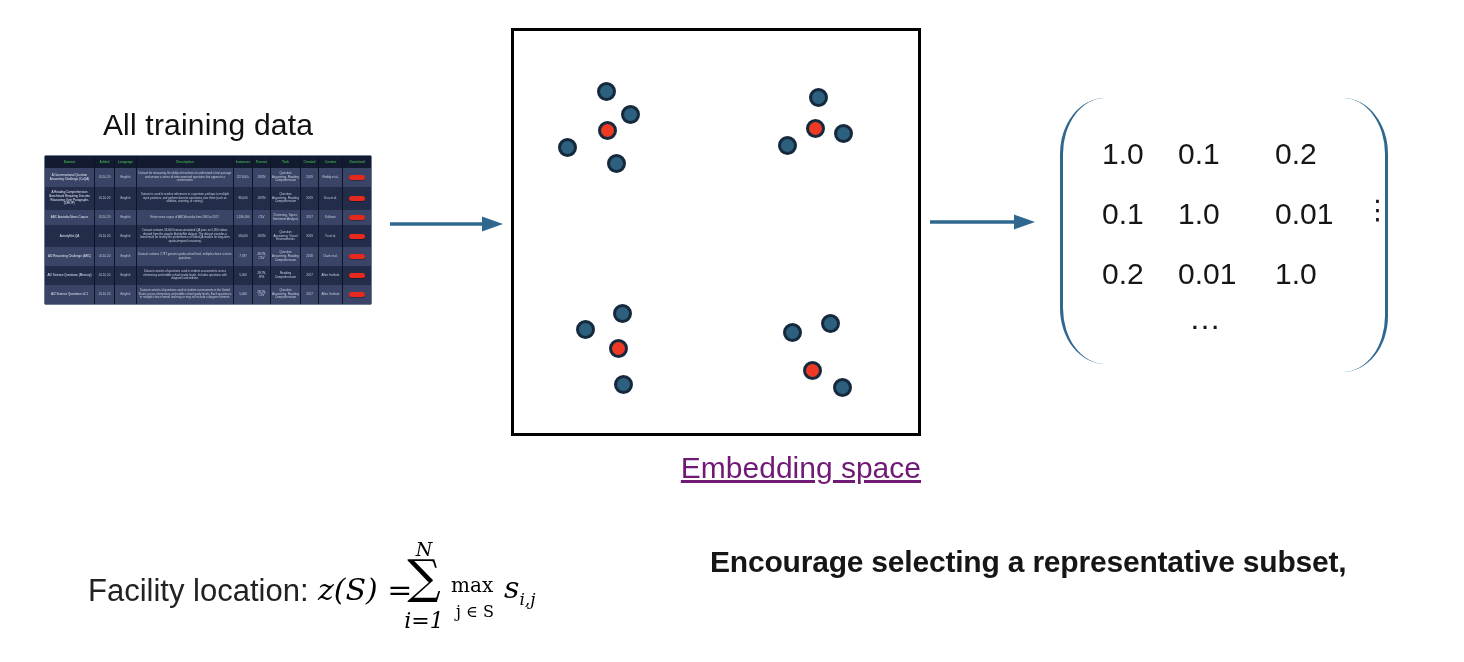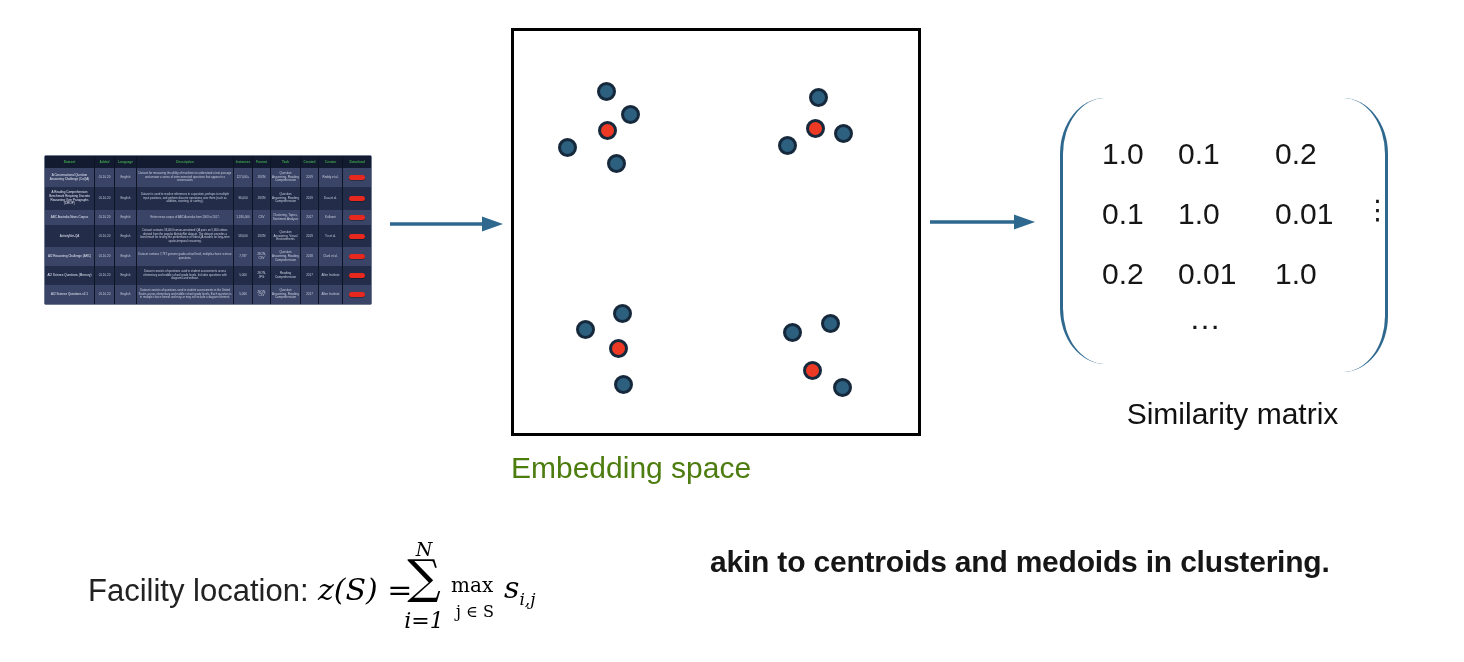--- a/index.html
+++ b/index.html
@@ -51,21 +51,21 @@
     border:3px solid #000; background:#fff;
   }
   .dot {
     position:absolute; width:19px; height:19px; border-radius:50%;
     border:3px solid #16293c;
   }
   .dot.blue { background:#2d5f7e; }
   .dot.red  { background:#ee3a24; }
   .ebox-label {
     position:absolute; left:511px; top:451px; width:410px;
-    font-size:30px; text-align:left; color:#4d7c0f;
+    font-size:30px; text-align:right; color:#701a75;text-decoration:underline;
   }
   
   .paren { position:absolute; width:45px; }
   .paren-left {
     left:1060px; top:98px; height:266px;
     border-left:3.5px solid #2e688f;
     border-top-left-radius:45px 56px; border-bottom-left-radius:45px 56px;
   }
   .paren-right {
     left:1343px; top:98px; height:274px;
@@ -109,20 +109,21 @@
     position:absolute; left:710px; top:542px; width:660px;
     font-size:30px; font-weight:bold; line-height:39px; color:#161616;
     letter-spacing:-0.2px;
   }
 </style>
 </head>
 <body>
 
 <div class="slide">
 
+  <div class="lt-title">All training data</div>
 
   <div class="dtable">
     <div class="thead">
 
         <div class="th">Dataset</div>
 
         <div class="th">Added</div>
 
         <div class="th">Language</div>
 
@@ -289,30 +290,29 @@
     <div class="mcell">0.2</div>
     <div class="mcell">0.1</div>
     <div class="mcell">1.0</div>
     <div class="mcell">0.01</div>
     <div class="mcell">0.2</div>
     <div class="mcell">0.01</div>
     <div class="mcell">1.0</div>
   </div>
   <div class="m-ellipsis-row">…</div>
   <div class="m-ellipsis-col">⋮</div>
-  <div class="m-label">Similarity matrix</div>
 
   <div class="f-label">Facility location:</div>
   <div class="f-lhs f-serif">z(S) =</div>
   <div class="f-sup f-serif">N</div>
   <div class="f-sum f-serif">∑</div>
   <div class="f-sub f-serif">i=1</div>
   <div class="f-max f-serif">max</div>
   <div class="f-maxsub f-serif">j ∈ S</div>
   <div class="f-term f-serif">
     <span>s</span><sub>i,j</sub>
   </div>
 
   <div class="caption">
-    <div>akin to centroids and medoids in clustering.</div>
+    <div>Encourage selecting a representative subset,</div>
   </div>
 
 </div>
 
 </body></html>

